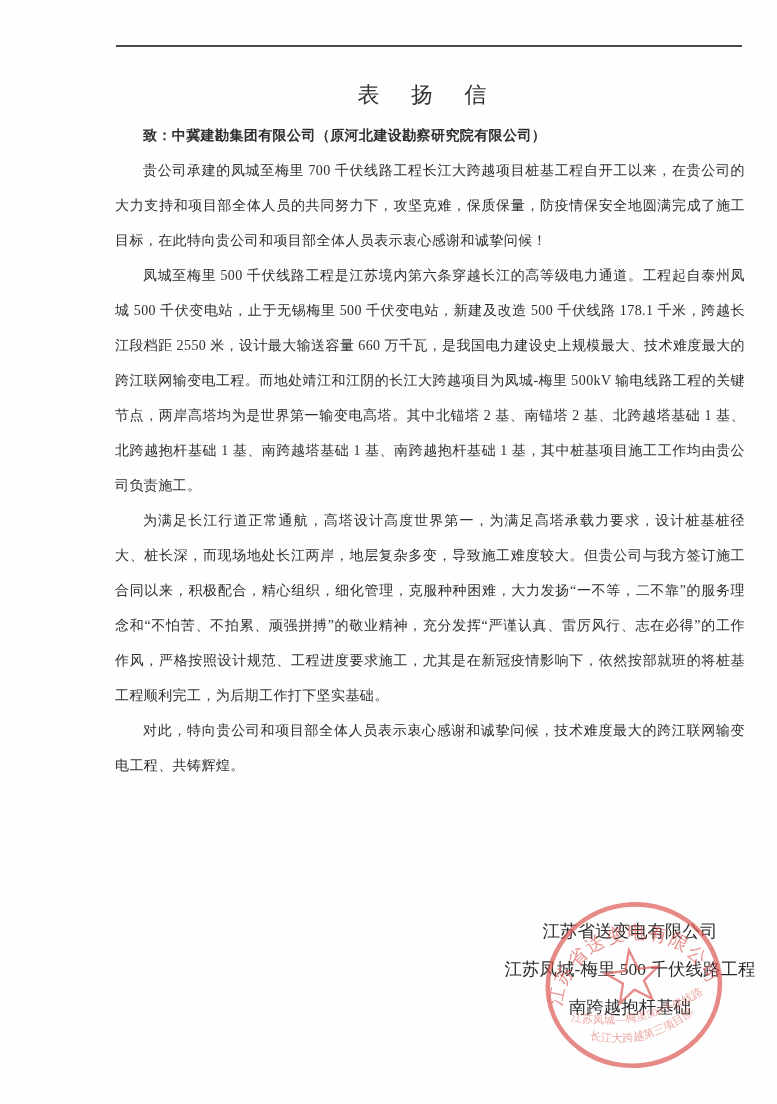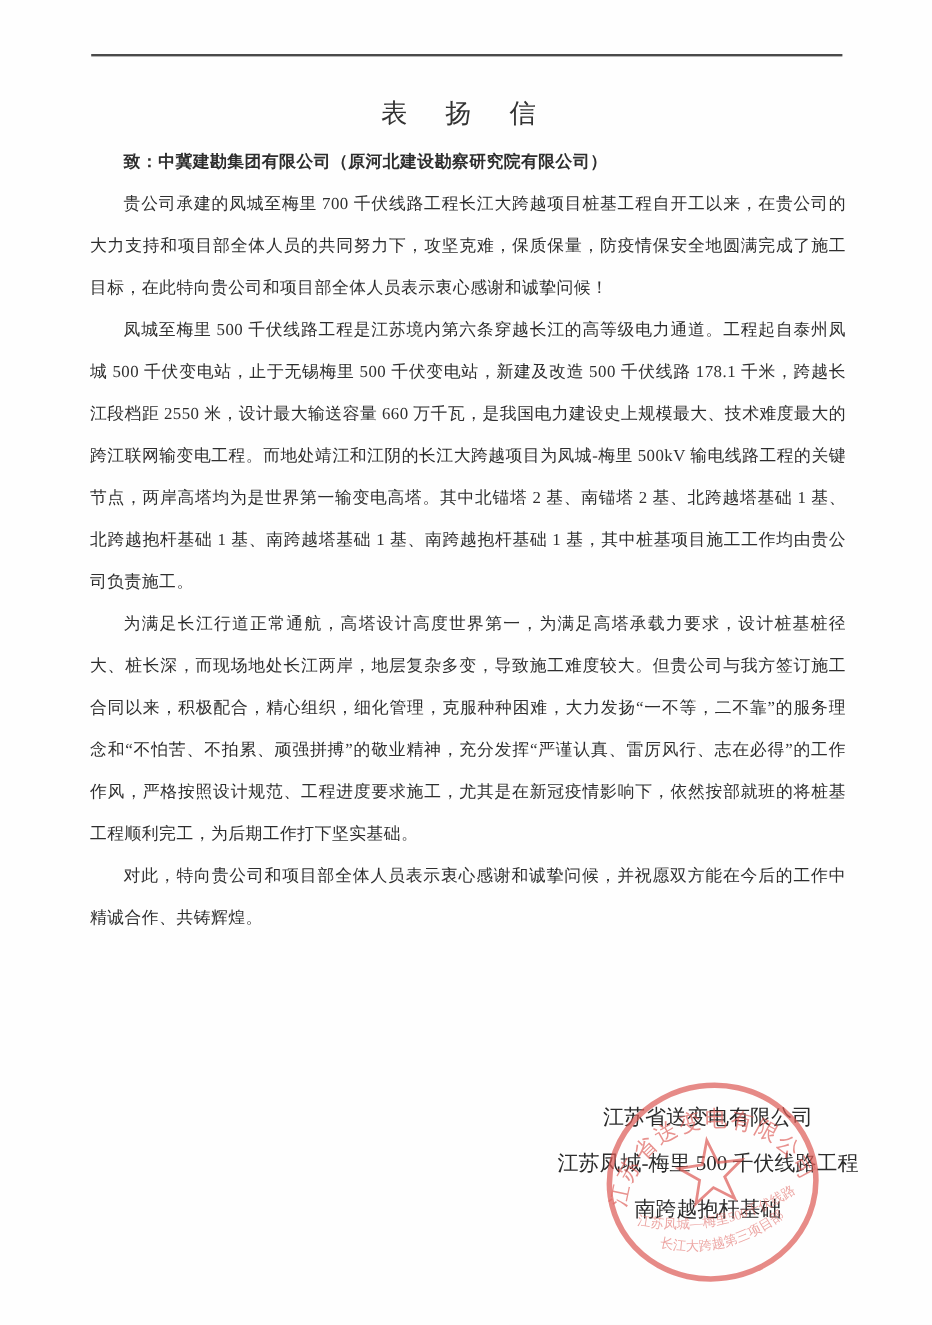--- a/index.html
+++ b/index.html
@@ -4,21 +4,21 @@
 <style>
   html,body{margin:0;padding:0;}
   body{
     width:777px;height:1104px;
     background:#fdfdfc;
     position:relative;
     font-family:"Liberation Serif","DejaVu Serif",serif;
     color:#2e2e2e;
     overflow:hidden;
   }
-  .page{position:absolute;inset:0;background:#fefefe;}
+  .page{position:absolute;inset:0;background:#fefefe;margin-left:40px;}
   .top-rule{
     position:absolute;left:76px;top:45px;width:626px;height:2px;
     background:#4a4a4a;
   }
   .title{
     position:absolute;top:80px;left:0;width:777px;
     text-align:center;
     font-size:22px;letter-spacing:13px;
     color:#333;
   }
@@ -49,21 +49,21 @@
 
   <div class="top-rule"></div>
 
   <div class="title">表 扬 信</div>
 
   <div class="body-text">
     <p class="recipient">致：中冀建勘集团有限公司（原河北建设勘察研究院有限公司）</p>
     <p>贵公司承建的凤城至梅里 700 千伏线路工程长江大跨越项目桩基工程自开工以来，在贵公司的大力支持和项目部全体人员的共同努力下，攻坚克难，保质保量，防疫情保安全地圆满完成了施工目标，在此特向贵公司和项目部全体人员表示衷心感谢和诚挚问候！</p>
     <p>凤城至梅里 500 千伏线路工程是江苏境内第六条穿越长江的高等级电力通道。工程起自泰州凤城 500 千伏变电站，止于无锡梅里 500 千伏变电站，新建及改造 500 千伏线路 178.1 千米，跨越长江段档距 2550 米，设计最大输送容量 660 万千瓦，是我国电力建设史上规模最大、技术难度最大的跨江联网输变电工程。而地处靖江和江阴的长江大跨越项目为凤城-梅里 500kV 输电线路工程的关键节点，两岸高塔均为是世界第一输变电高塔。其中北锚塔 2 基、南锚塔 2 基、北跨越塔基础 1 基、北跨越抱杆基础 1 基、南跨越塔基础 1 基、南跨越抱杆基础 1 基，其中桩基项目施工工作均由贵公司负责施工。</p>
     <p>为满足长江行道正常通航，高塔设计高度世界第一，为满足高塔承载力要求，设计桩基桩径大、桩长深，而现场地处长江两岸，地层复杂多变，导致施工难度较大。但贵公司与我方签订施工合同以来，积极配合，精心组织，细化管理，克服种种困难，大力发扬“一不等，二不靠”的服务理念和“不怕苦、不拍累、顽强拼搏”的敬业精神，充分发挥“严谨认真、雷厉风行、志在必得”的工作作风，严格按照设计规范、工程进度要求施工，尤其是在新冠疫情影响下，依然按部就班的将桩基工程顺利完工，为后期工作打下坚实基础。</p>
-    <p>对此，特向贵公司和项目部全体人员表示衷心感谢和诚挚问候，并祝愿双方能在今后的工作中精诚合作、共铸辉煌。</p>
+    <p>对此，特向贵公司和项目部全体人员表示衷心感谢和诚挚问候，技术难度最大的跨江联网输变电工程、共铸辉煌。</p>
   </div>
 
   <div class="signature">
     <div>江苏省送变电有限公司</div>
     <div>江苏凤城-梅里 500 千伏线路工程</div>
     <div>南跨越抱杆基础</div>
   </div>
 
   <svg class="stamp" viewBox="0 0 200 190" aria-hidden="true">
     <ellipse cx="100" cy="94" rx="93" ry="87" fill="none" stroke="#dd5a55" stroke-width="5" opacity="0.8"></ellipse>

